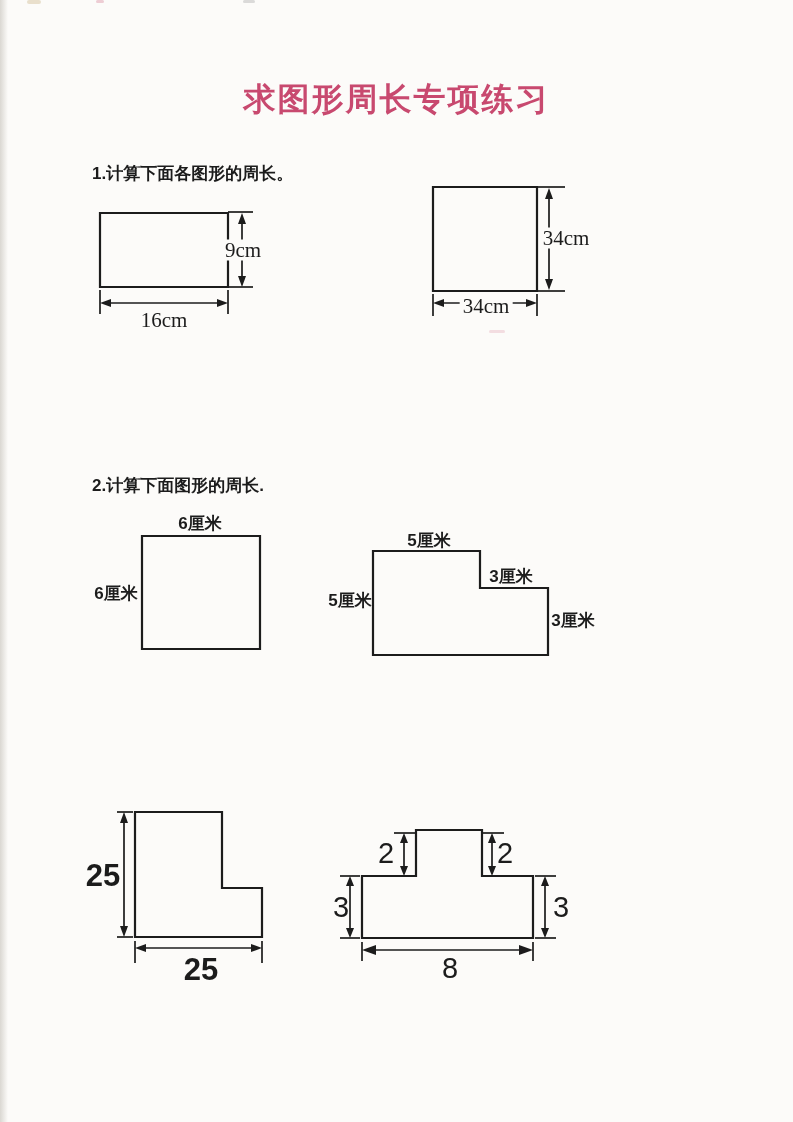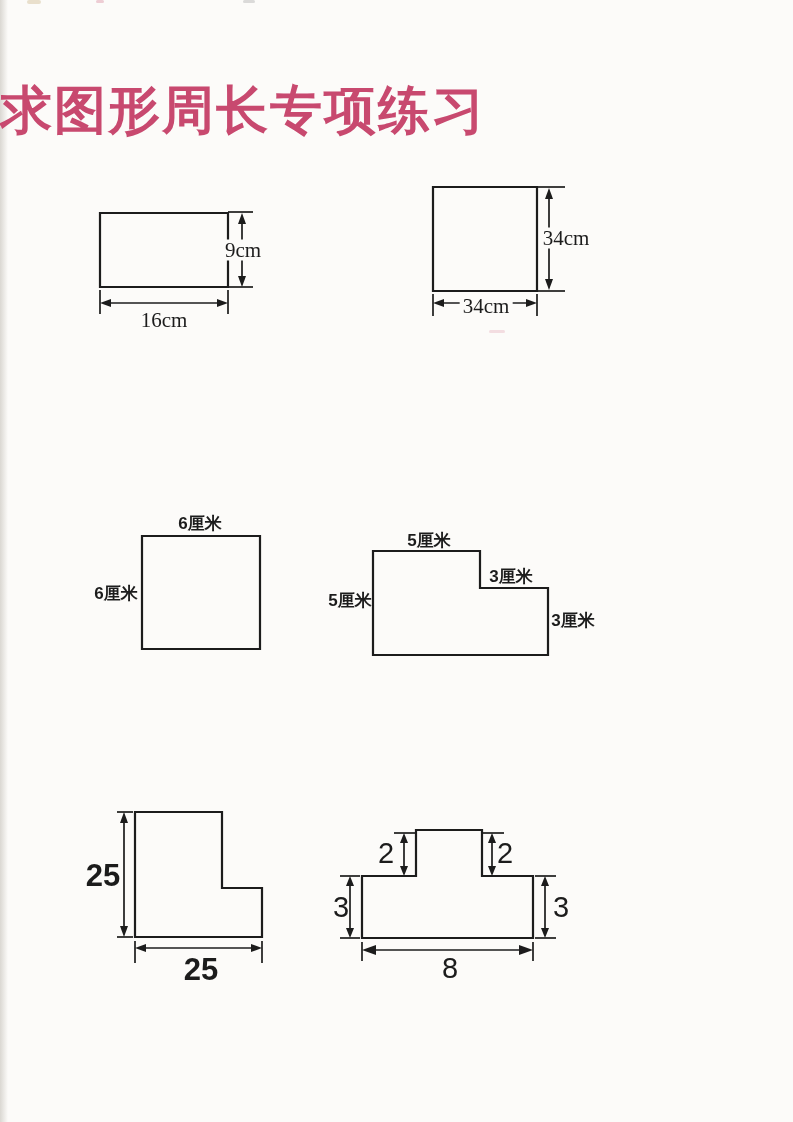--- a/index.html
+++ b/index.html
@@ -12,22 +12,22 @@
     position:absolute; left:0; top:0; width:8px; height:100%;
     background:linear-gradient(90deg, rgba(190,186,178,.55), rgba(190,186,178,0));
   }
   .speck { position:absolute; border-radius:2px; }
 
   .page-title {
     position:absolute; top:20px; left:0; width:100%; text-align:center;
     font-size:43px; font-weight:900; letter-spacing:3px; line-height:1.1;
   }
   .page-subtitle {
-    position:absolute; top:82px; left:0; width:100%; 
-    font-size:52px; font-weight:900; letter-spacing:2px; line-height:1.1;
+    position:absolute; top:82px; left:0; width:100%; text-align:center;
+    font-size:32px; font-weight:900; letter-spacing:2px; line-height:1.1;
     color:#c8496f;
   }
   .heading { position:absolute; font-size:17px; font-weight:700; white-space:nowrap; }
   #heading-1 { left:92px;  top:162px; }
   #heading-2 { left:92px;  top:474px; }
   #heading-3 { left:92px;  top:769px; }
 
   .figure { position:absolute;text-align:center; }
   .figure svg { position:absolute; left:0; top:0; display:block; }
   .figure svg * { vector-effect:non-scaling-stroke; }
@@ -52,20 +52,21 @@
 <div class="page">
   <div class="page-edge"></div>
 
   <div class="speck" style="left:27px;top:0;width:14px;height:4px;background:#d9c9a8;opacity:.55"></div>
   <div class="speck" style="left:96px;top:0;width:8px;height:3px;background:#e0a0b0;opacity:.5"></div>
   <div class="speck" style="left:243px;top:0;width:12px;height:3px;background:#b9b9b9;opacity:.5"></div>
   <div class="speck" style="left:489px;top:330px;width:16px;height:3px;background:#e9b9c4;opacity:.45"></div>
 
   <div class="page-subtitle">求图形周长专项练习</div>
 
+  <div class="heading" id="heading-1">1.计算下面各图形的周长。</div>
 
   <div class="figure" style="left:95px;top:195px;width:215px;height:135px">
     <svg width="215" height="135" viewBox="0 0 215 135">
       <rect class="outline" x="5" y="18" width="128" height="74"></rect>
       <g>
         <line class="dimline" x1="133" y1="17" x2="158" y2="17"></line>
         <line class="dimline" x1="133" y1="92" x2="158" y2="92"></line>
         <line class="dimline" x1="147" y1="21" x2="147" y2="89"></line>
         <polygon class="arrowhead" points="147,18 143,29 151,29"></polygon>
         <polygon class="arrowhead" points="147,92 143,81 151,81"></polygon>
@@ -97,20 +98,21 @@
         <line class="dimline" x1="117" y1="118" x2="117" y2="140"></line>
         <line class="dimline" x1="16" y1="127" x2="114" y2="127"></line>
         <polygon class="arrowhead" points="13,127 24,123 24,131"></polygon>
         <polygon class="arrowhead" points="117,127 106,123 106,131"></polygon>
       </g>
     </svg>
     <span class="dim serif bg" style="left:146px;top:62px">34cm</span>
     <span class="dim serif bg" style="left:66px;top:130px">34cm</span>
   </div>
 
+  <div class="heading" id="heading-2">2.计算下面图形的周长.</div>
 
   <div class="figure" style="left:90px;top:500px;width:190px;height:160px">
     <svg width="190" height="160" viewBox="0 0 190 160">
       <rect class="outline" x="52" y="36" width="118" height="113"></rect>
     </svg>
     <span class="dim cjk" style="left:110px;top:23px">6厘米</span>
     <span class="dim cjk" style="left:26px;top:93px">6厘米</span>
   </div>
 
   <div class="figure" style="left:315px;top:508px;width:290px;height:160px">

